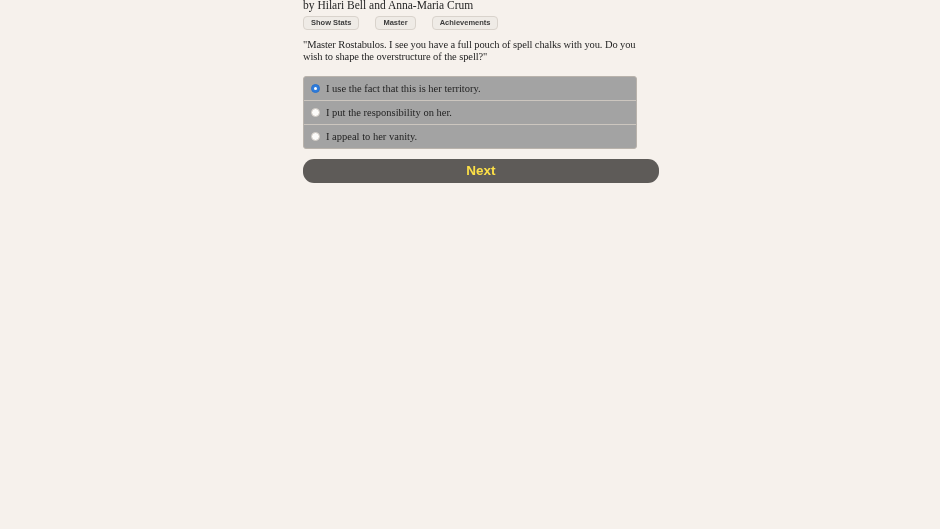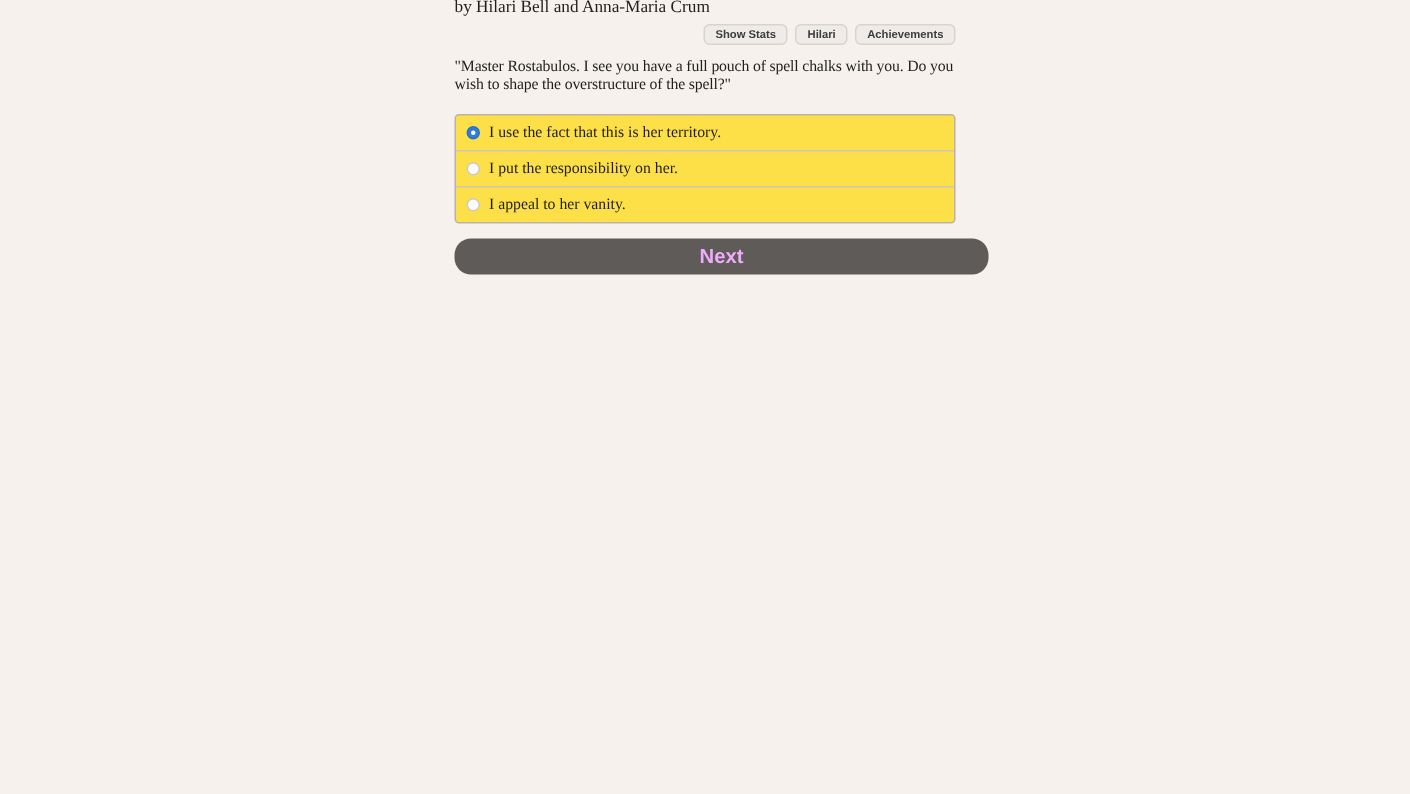--- a/index.html
+++ b/index.html
@@ -11,21 +11,21 @@
     color: #1f1f1f;
   }
   .content { width: 334px; margin: 0 auto; }
 
   .byline {
     font-size: 11.5px;
     line-height: 11px;
     margin: 0 0 5px 0;
   }
 
-  .toolbar { display: flex; gap: 5px; margin: 0 0 9px 0; justify-content: flex-end; }
+  .toolbar { display: flex; gap: 16px; margin: 0 0 9px 0; }
   .tool-btn {
     font-family: "Liberation Sans", sans-serif;
     font-size: 7.5px; font-weight: bold;
     color: #3c3c3c;
     background: #efebe6;
     border: 1px solid #d9d3cc;
     border-radius: 4px;
     padding: 2px 7px;
     line-height: 1;
     cursor: pointer;
@@ -34,21 +34,21 @@
   .paragraph {
     font-size: 10.5px;
     line-height: 12.5px;
     letter-spacing: -0.1px;
     margin: 0 0 12px 0;
   }
 
   .choice-box {
     border: 1px solid #b9b3ac;
     border-radius: 3px;
-    background: #fde047;
+    background: #a3a3a3;
     margin-top: 1px;
   }
   .choice-row {
     display: flex; align-items: center; gap: 6px;
     padding: 6px 7px;
     min-height: 11px;
     cursor: pointer;
   }
   .choice-row + .choice-row { border-top: 1px solid #ccc6bf; }
 
@@ -72,37 +72,37 @@
   }
   .choice-label { font-size: 10.5px; }
 
   .next-btn {
     display: flex; align-items: center; justify-content: center;
     width: 356px; height: 24px;
     margin-top: 10px;
     background: #5e5b58;
     border: none;
     border-radius: 11px;
-    color: #f0abfc;
+    color: #fde047;
     font-family: "Liberation Sans", sans-serif;
     font-weight: bold;
     font-size: 13.5px;
     cursor: pointer;
   }
 </style>
 </head>
 <body>
 
 <div class="content">
 
   <div class="byline">by Hilari Bell and Anna-Maria Crum</div>
 
   <div class="toolbar">
     <button class="tool-btn">Show Stats</button>
-    <button class="tool-btn">Hilari</button>
+    <button class="tool-btn">Master</button>
     <button class="tool-btn">Achievements</button>
   </div>
 
   <p class="paragraph">"Master Rostabulos. I see you have a full pouch of spell chalks with you. Do you wish to shape the overstructure of the spell?"</p>
 
 
   <div class="choice-box">
     <div class="choice-row">
       <span class="radio selected"></span>
       <span class="choice-label">I use the fact that this is her territory.</span>

